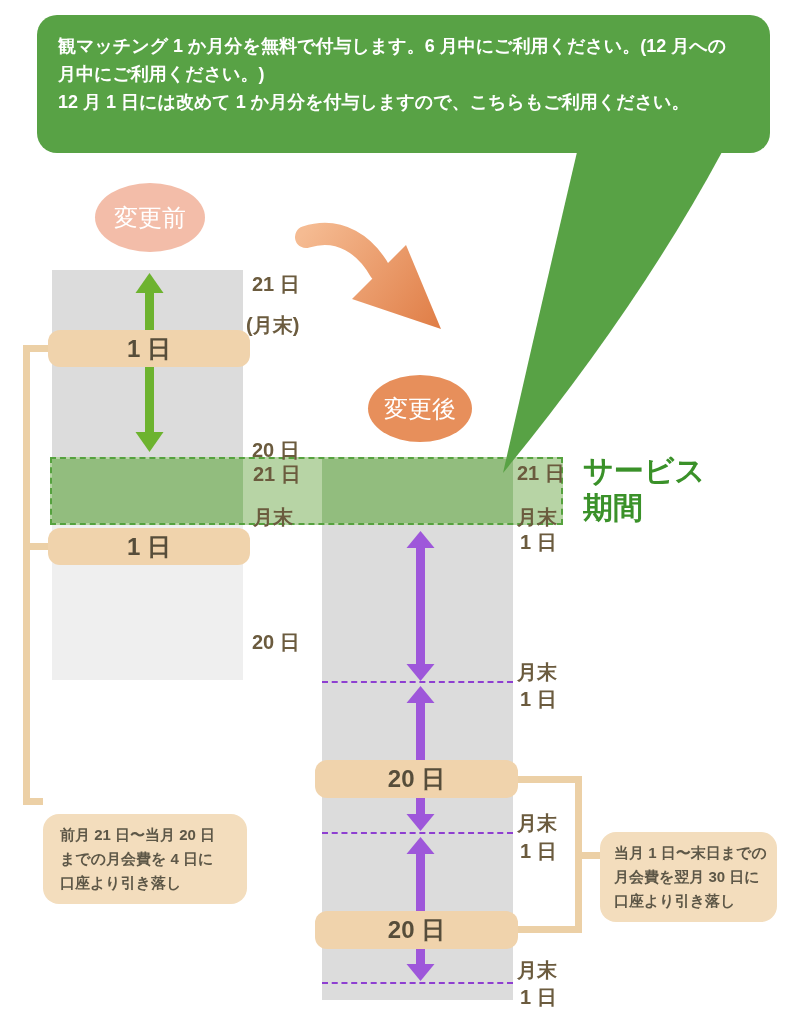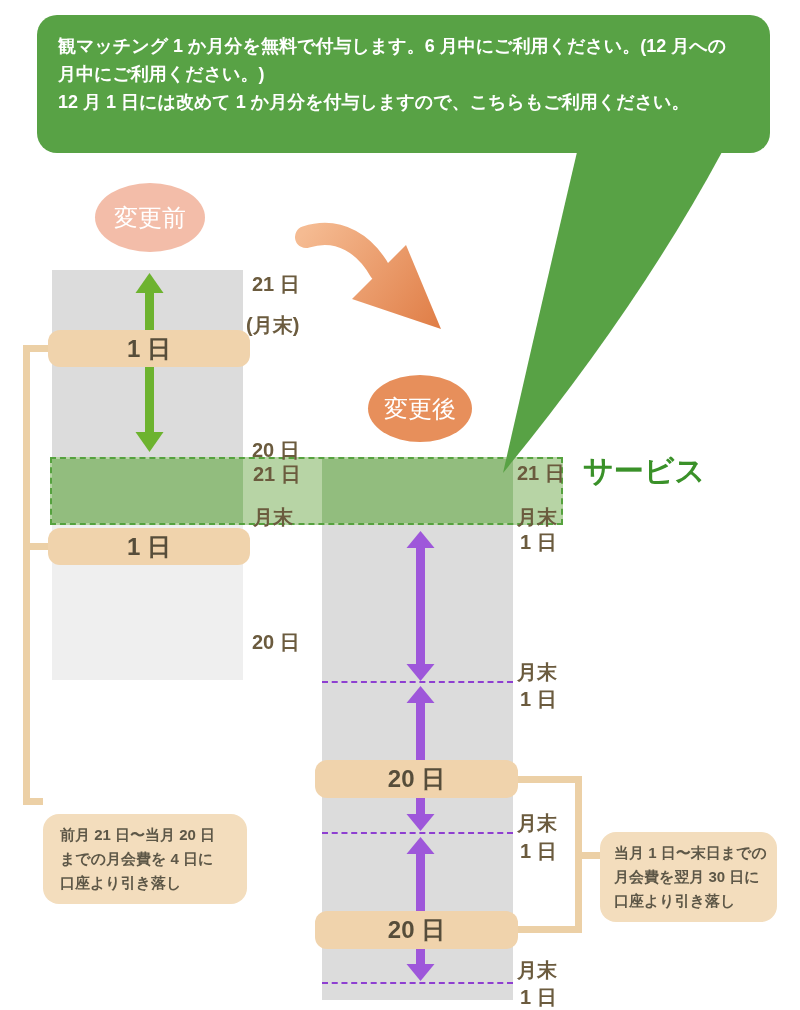--- a/index.html
+++ b/index.html
@@ -179,15 +179,16 @@
   <span class="lbl lab-r3">1 日</span>
   <span class="lbl lab-r4">月末</span>
   <span class="lbl lab-r5">1 日</span>
   <span class="lbl lab-r6">月末</span>
   <span class="lbl lab-r7">1 日</span>
   <span class="lbl lab-r8">月末</span>
   <span class="lbl lab-r9">1 日</span>
 
   <div class="abs sp-title">
     <div>サービス</div>
+    <div>期間</div>
   </div>
 
 </div>
 
 </body></html>

